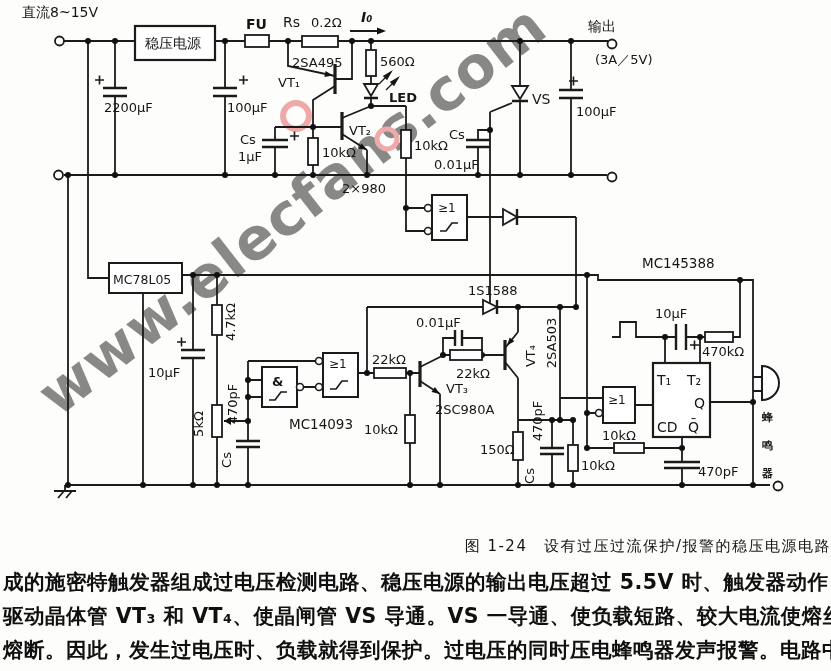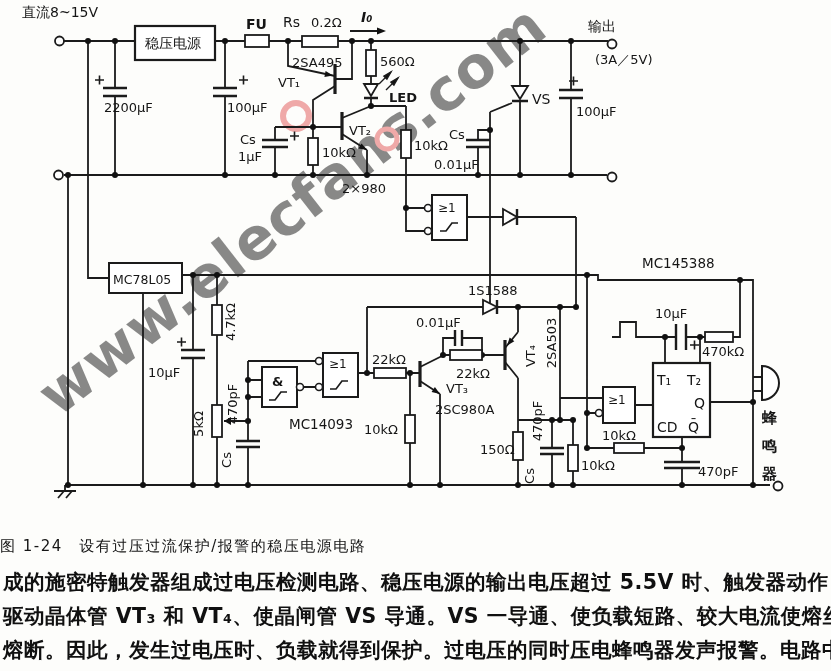--- a/index.html
+++ b/index.html
@@ -1,24 +1,24 @@
 <!DOCTYPE html>
 <html><head>
 <meta charset="utf-8">
 <style>
   html,body{margin:0;padding:0;background:#ffffff;}
   .page{position:relative;width:831px;height:671px;background:#fdfdfb;overflow:hidden;
         font-family:"DejaVu Sans","Liberation Sans",sans-serif;color:#111;}
   svg{position:absolute;left:0;top:0;}
   svg text{font-family:"DejaVu Sans","Liberation Sans",sans-serif;fill:#151515;}
-  .caption{position:absolute;top:537px;left:0;width:831px;text-align:left;
+  .caption{position:absolute;top:537px;left:0;width:831px;text-align:right;
            font-size:15px;letter-spacing:1.5px;color:#151515;}
   .para{position:absolute;left:3px;top:565px;width:826px;font-size:20.5px;
         line-height:34px;font-weight:600;letter-spacing:0.5px;color:#101010;white-space:nowrap;}
-  .buzzer-label{position:absolute;left:762px;top:404px;width:17px;font-size:15px;
+  .buzzer-label{position:absolute;left:762px;top:404px;width:17px;font-size:11px;
         line-height:28px;font-weight:600;word-break:break-all;color:#151515;}
 </style>
 </head>
 <body>
 
 <div class="page">
 
 <svg width="831" height="535" viewBox="0 0 831 535">
 
   <g opacity="0.5">

